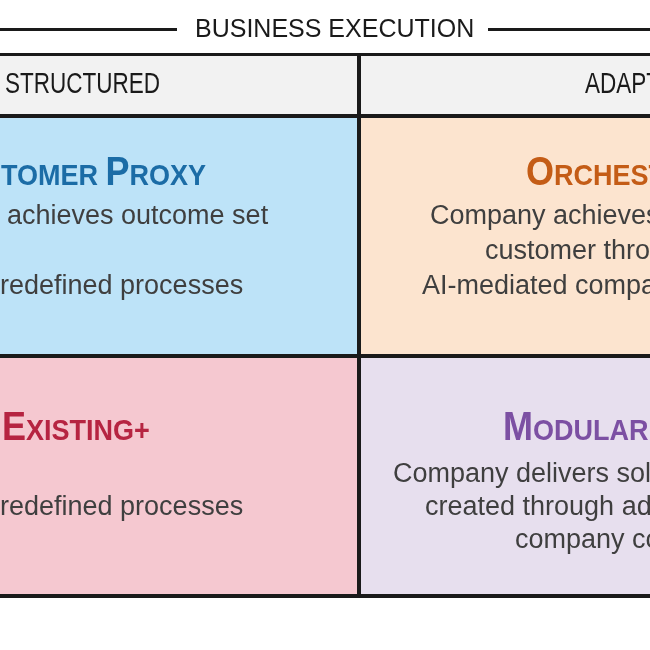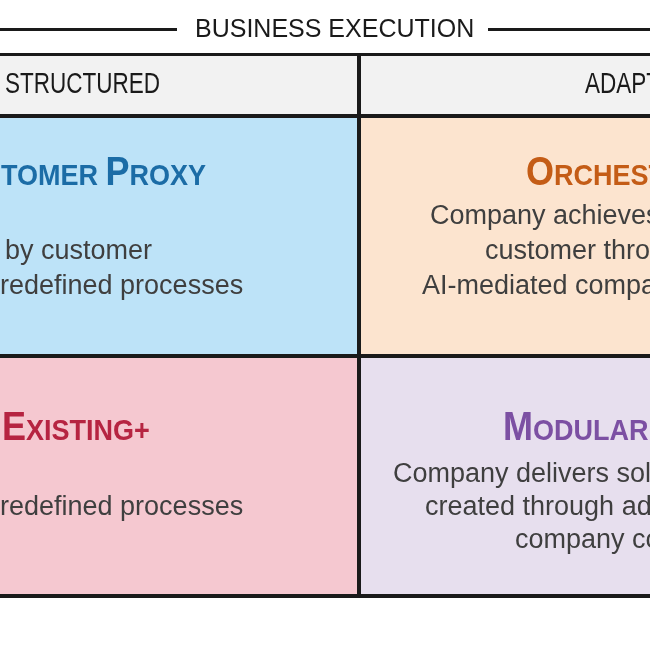--- a/index.html
+++ b/index.html
@@ -102,21 +102,21 @@
 
   <div class="gridline gl-h gl-top"></div>
   <div class="gridline gl-h gl-mid1"></div>
   <div class="gridline gl-h gl-mid2"></div>
   <div class="gridline gl-h gl-bottom"></div>
   <div class="gridline gl-v"></div>
 
   <div class="q-title acc-blue" style="left:1px; top:151px">
     <span class="sm">TOMER </span><span class="bg">P</span><span class="sm">ROXY</span>
   </div>
-  <span class="line" style="left:5px; top:237px">by customer</span>
+  <span class="line" style="left:7px; top:202px">achieves outcome set</span>
   <span class="line" style="left:0px; top:272px">redefined processes</span>
 
   <div class="q-title acc-orange" style="left:526px; top:151px">
     <span class="sm"></span><span class="bg">O</span><span class="sm">RCHEST</span>
   </div>
   <span class="line" style="left:430px; top:202px">Company achieves</span>
   <span class="line" style="left:485px; top:237px">customer throu</span>
   <span class="line" style="left:422px; top:272px">AI-mediated compa</span>
 
   <div class="q-title acc-red" style="left:2px; top:406px">

